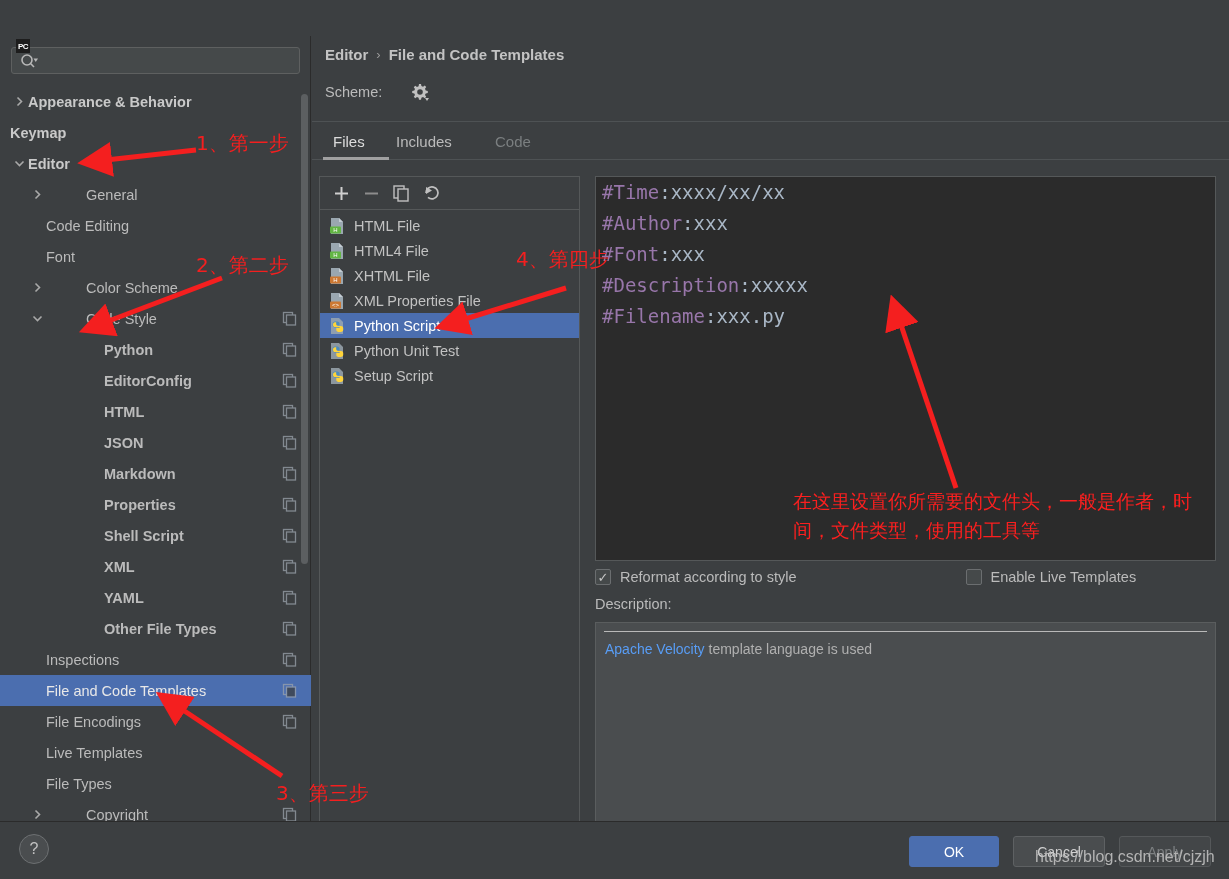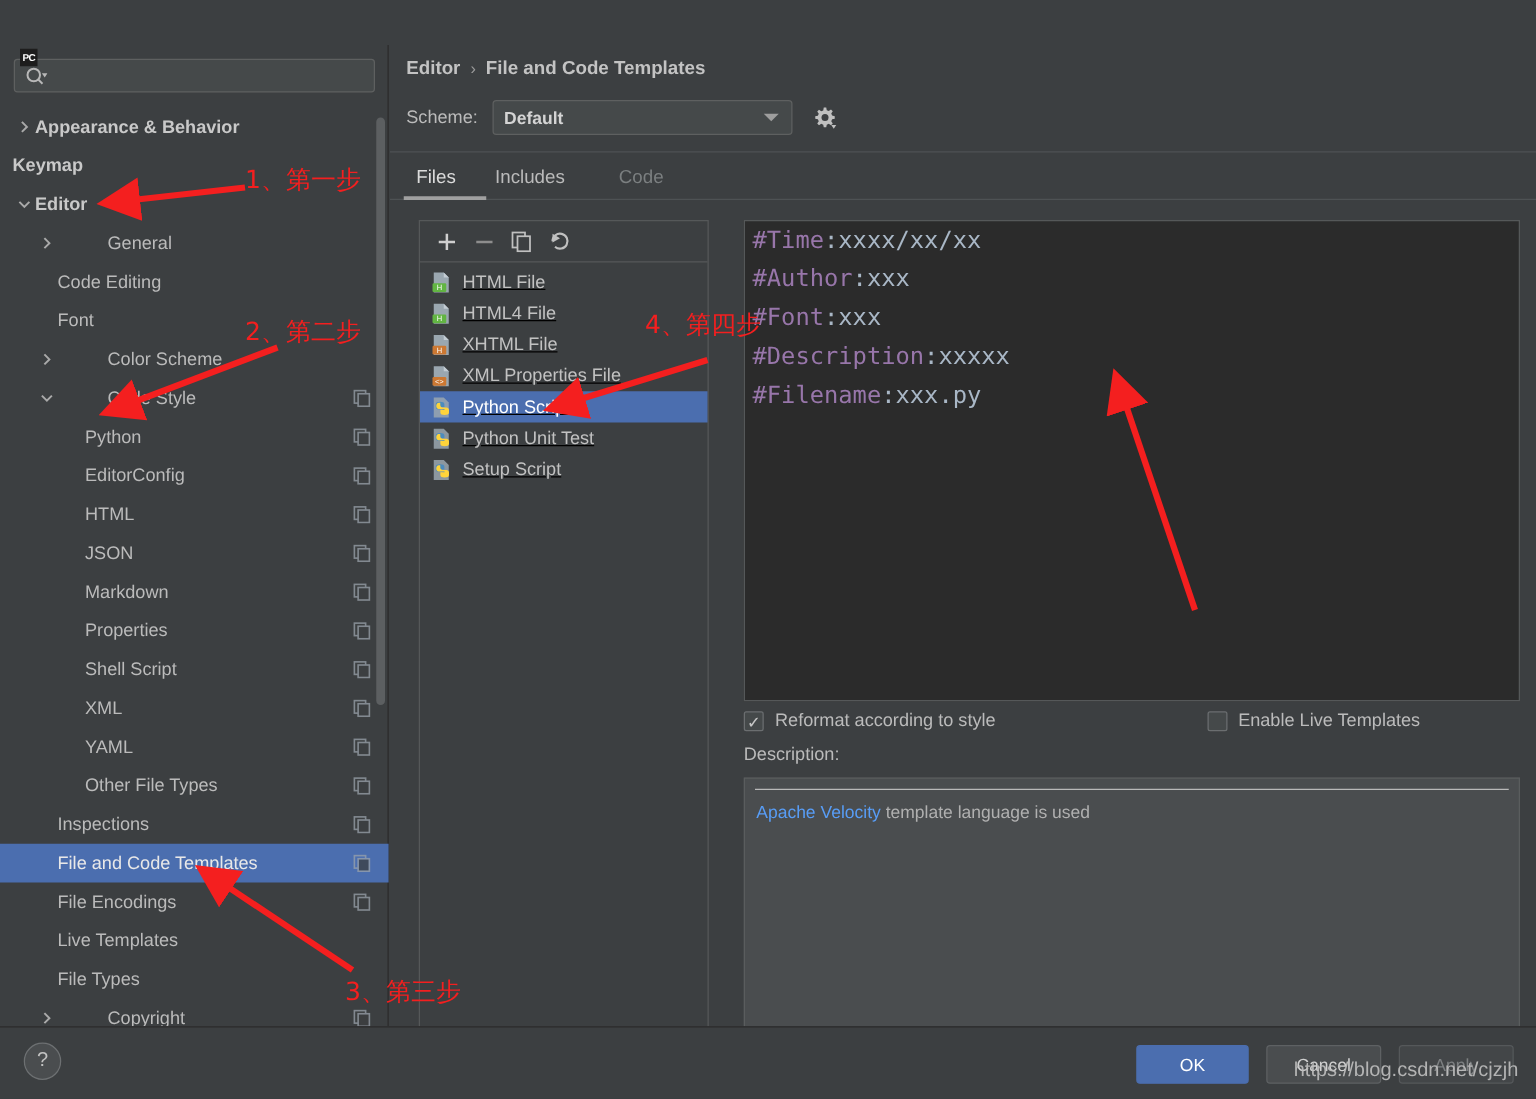--- a/index.html
+++ b/index.html
@@ -99,21 +99,21 @@
     color:#9a9a9a;
   }
   .tree-row .arrow svg { display:block; }
   .tree-row .label { flex: 1 1 auto; overflow:hidden; text-overflow:ellipsis; }
   .tree-row.bold .label { font-weight: bold; color:#c9c9c9; }
   .tree-row .copy-ic { margin-left:auto; opacity:0.75; display:flex; align-items:center; }
 
   .lvl0 { padding-left: 10px; }
   .lvl1 { padding-left: 28px; gap: 40px; }
   .lvl1-noarrow { padding-left: 46px; }
-  .lvl2-noarrow { padding-left: 68px; }
+  .lvl2-noarrow { padding-left: 104px; font-weight: bold; }
 
   .tree-scrollbar {
     position: absolute; right: 2px; top: 58px;
     width: 7px; height: 470px;
     background: #5c5f61; border-radius: 4px;
   }
 
   
   .main {
     position: absolute; left: 312px; top: 36px;
@@ -166,25 +166,24 @@
   .tab.disabled { color:#7b7f80; }
   .tab-underline {
     position:absolute; height:3px; background:#a0a0a0; bottom:0;
   }
   .tabs-bottom-line {
     position:absolute; left:0; bottom:0; width:917px; height:1px; background:#4e5254;
   }
 
   
   .filelist {
-    position:absolute; left:23px; top:140px;
-    width:232px; height:667px;
+    position:absolute; left:7px; top:140px;
+    width:261px; height:667px;
     background:#3c3f41;
     border:1px solid #555859;
-    text-decoration:underline;
   }
   .filelist-toolbar {
     height:33px; display:flex; align-items:center; gap:4px;
     padding-left:8px;
     border-bottom:1px solid #555859;
   }
   .tb-btn {
     width:26px; height:26px;
     display:flex; align-items:center; justify-content:center;
     color:#b0b0b0;
@@ -540,24 +539,20 @@
   <div class="main">
 
     <div class="breadcrumb">
       <span>Editor</span>
       <span class="sep">›</span>
       <span>File and Code Templates</span>
     </div>
 
     <div class="scheme-row">
       <span class="scheme-label">Scheme:</span>
-      <div class="scheme-select">
-        <span>Default</span>
-        <span class="caret"></span>
-      </div>
       <div class="gear-btn">
         <svg width="20" height="20" viewBox="0 0 20 20">
           <g fill="#c0c0c0">
             <path d="M9 2h2l.4 2.1 1.6.7 1.8-1.2 1.4 1.4-1.2 1.8.7 1.6L17.8 9v2l-2.1.4-.7 1.6 1.2 1.8-1.4 1.4-1.8-1.2-1.6.7L11 17.8H9l-.4-2.1-1.6-.7-1.8 1.2-1.4-1.4 1.2-1.8-.7-1.6L2.2 11V9l2.1-.4.7-1.6L3.8 5.2l1.4-1.4 1.8 1.2 1.6-.7z"></path>
           </g>
           <circle cx="10" cy="10" r="2.8" fill="#3c3f41"></circle>
           <polygon points="15,16 19,16 17,19" fill="#c0c0c0"></polygon>
         </svg>
       </div>
     </div>
@@ -713,20 +708,21 @@
     <div class="btn btn-ok">OK</div>
     <div class="btn btn-cancel">Cancel</div>
     <div class="btn btn-apply">Apply</div>
   </div>
   <div class="watermark">https://blog.csdn.net/cjzjh</div>
 
   <div class="anno anno-1">1、第一步</div>
   <div class="anno anno-2">2、第二步</div>
   <div class="anno anno-3">3、第三步</div>
   <div class="anno anno-4">4、第四步</div>
+  <div class="anno-note">在这里设置你所需要的文件头，一般是作者，时间，文件类型，使用的工具等</div>
 
   <svg class="arrow-layer">
     <defs>
       <marker id="ah" markerWidth="7" markerHeight="7" refX="1.2" refY="3.5" orient="auto">
         <polygon points="0,0 7,3.5 0,7" fill="#f41f1f"></polygon>
       </marker>
     </defs>
 
     <line x1="196" y1="150" x2="106" y2="160" stroke="#f41f1f" stroke-width="5" marker-end="url(#ah)"></line>
 

